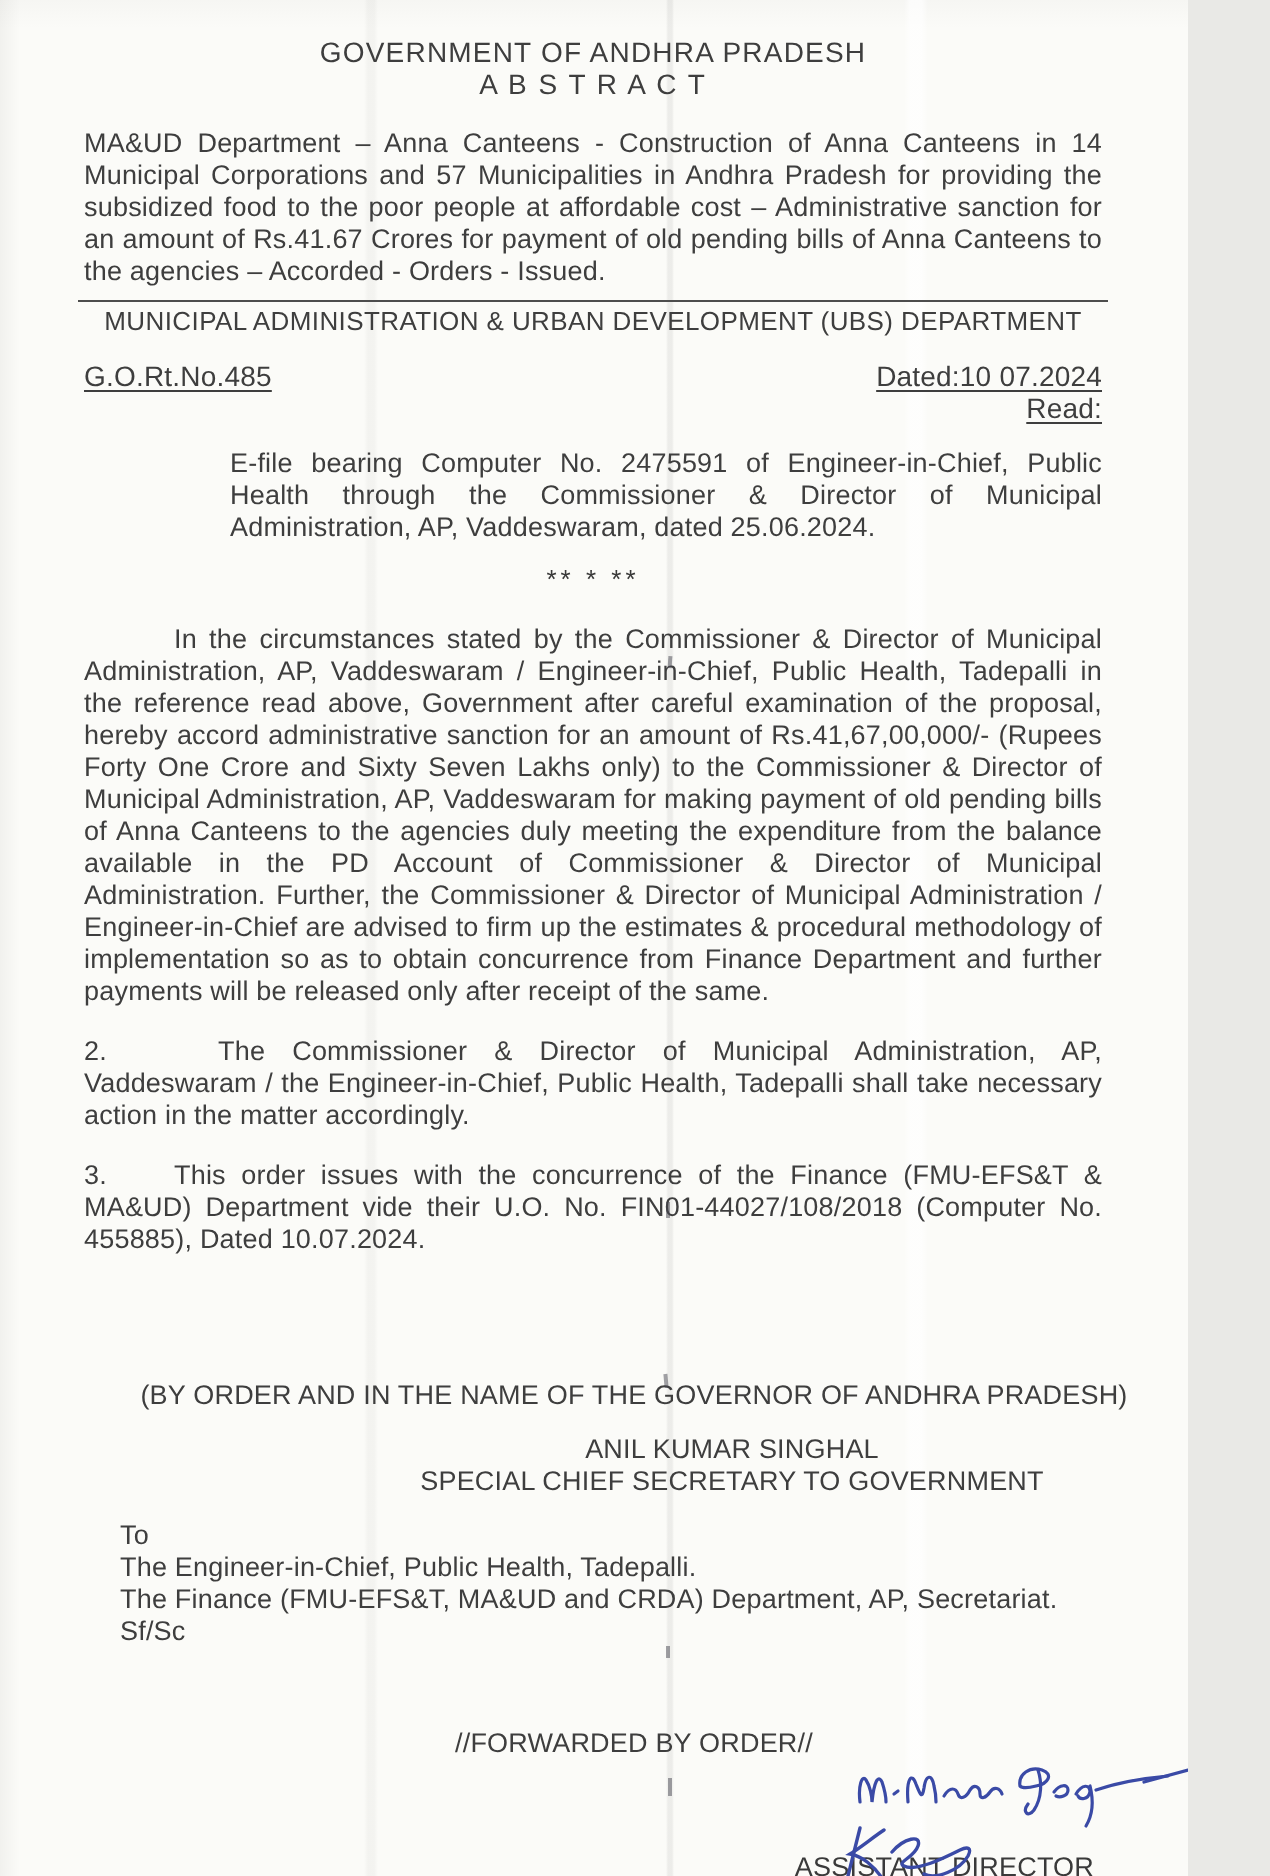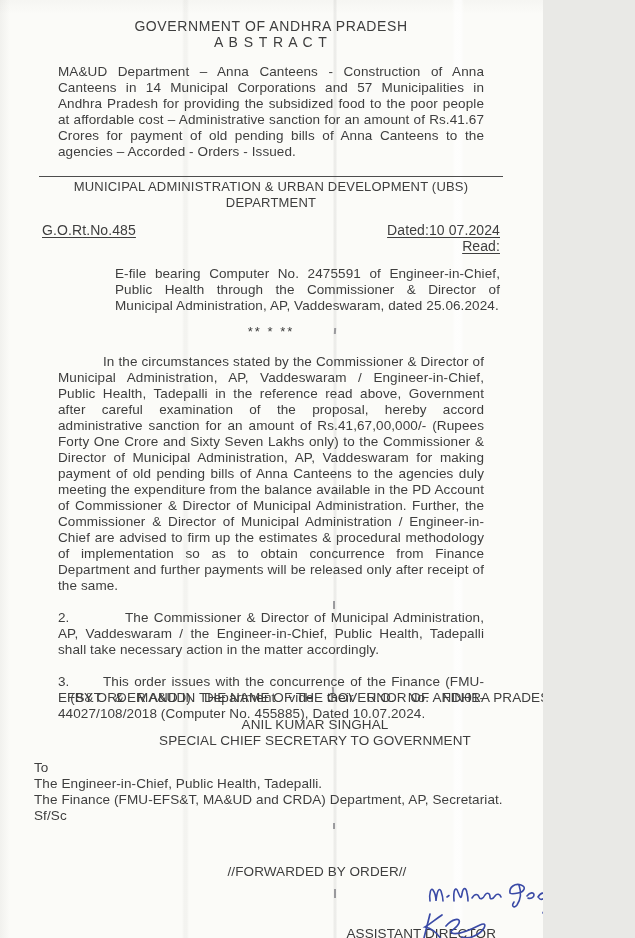--- a/index.html
+++ b/index.html
@@ -1,35 +1,35 @@
 <!DOCTYPE html>
 <html><head>
 <meta charset="utf-8">
 <style>
   html,body { margin:0; padding:0; background:#e9e9e6; }
   .page {
     position:relative;
-    width:543px; height:938px;
+    width:594px; height:938px;
     box-sizing:border-box;
     padding:18px 43px 0 42px;
     margin:0;
     overflow:hidden;
     background:
       linear-gradient(90deg, rgba(110,110,105,0.07), rgba(110,110,105,0) 10px),
       linear-gradient(90deg, transparent 182px, rgba(100,100,95,0.05) 184px, rgba(100,100,95,0.05) 187px, transparent 189px),
       linear-gradient(90deg, transparent 333px, rgba(90,90,90,0.09) 334px, rgba(90,90,90,0.09) 336px, transparent 337px),
       linear-gradient(90deg, transparent 452px, rgba(255,255,255,0.65) 455px, rgba(255,255,255,0.65) 461px, transparent 464px),
       linear-gradient(180deg, rgba(120,120,115,0.04), rgba(120,120,115,0) 14px),
       #fbfbf8;
     font-family:"Liberation Sans", sans-serif;
     font-size:13.5px; line-height:16px;
     color:#3e3e3e;
     letter-spacing:0.1px;
   }
-  p { margin:16px; }
+  p { margin:0; }
   .center { text-align:center; }
   .just { text-align:justify; }
   .ul { text-decoration:underline; text-underline-offset:2px; text-decoration-thickness:1px; }
   .doc-title { font-size:14px; letter-spacing:0.6px; }
   .doc-subtitle { font-size:14px; letter-spacing:1px; }
   .abstract { margin-top:14px; }
   .dept {
     margin:6px -3px 0 -3px;
     border-top:1.5px solid #4d4d4d;
     padding-top:2px;
@@ -43,21 +43,21 @@
   .stars { margin-top:10px; font-size:13px; letter-spacing:2px; color:#3a3a3a; }
   .order-head { margin-top:4px; }
   .order-head span { letter-spacing:1px; font-size:14px; }
   .p1 { margin-top:14px; text-indent:45px; }
   .num-para { margin-top:14px; }
   .pnum { display:inline-block; }
   .w2 { width:67px; }
   .w3 { width:45px; }
   .by-order { position:absolute; top:690px; left:42px; width:550px; text-align:center; }
   .signatory { position:absolute; top:717px; right:55px; width:346px; text-align:center; }
-  .addr { position:absolute; top:760px; left:34px; }
+  .addr { position:absolute; top:760px; left:60px; }
   .addr div { height:16px; }
   .forwarded { position:absolute; top:864px; left:42px; width:550px; text-align:center; }
   .asst { position:absolute; top:926px; right:47px; font-size:13.5px; color:#3a3a3a; }
   .sig-top { position:absolute; left:426px; top:879px; width:172px; height:36px; }
   .sig-bottom { position:absolute; left:416px; top:911px; width:90px; height:30px; }
   .speck { position:absolute; width:1.5px; background:rgba(70,70,80,0.5); }
   .sp1 { left:334px; top:328px; height:6px; transform:rotate(4deg); }
   .sp2 { left:333px; top:601px; height:8px; }
   .sp3 { left:332px; top:687px; height:7px; transform:rotate(-5deg); }
   .sp4 { left:333px; top:823px; height:6px; }

